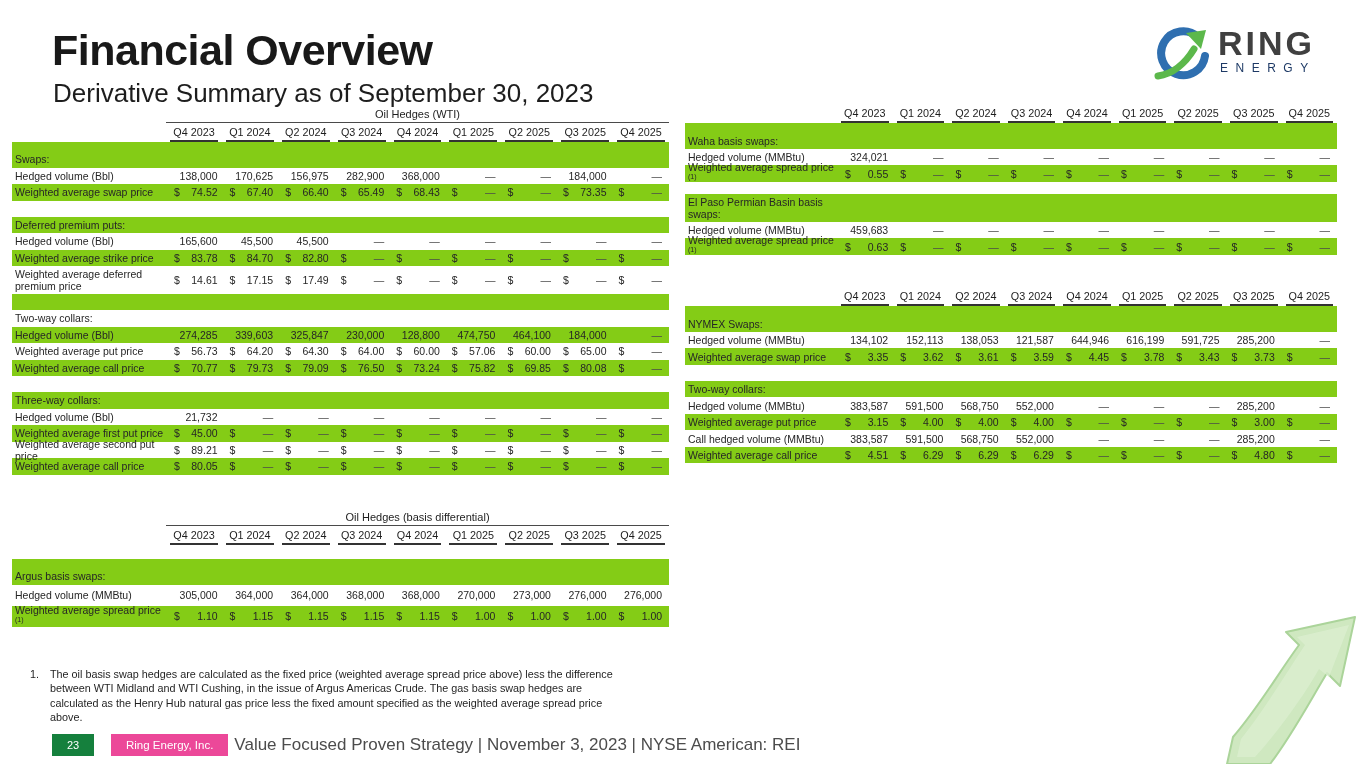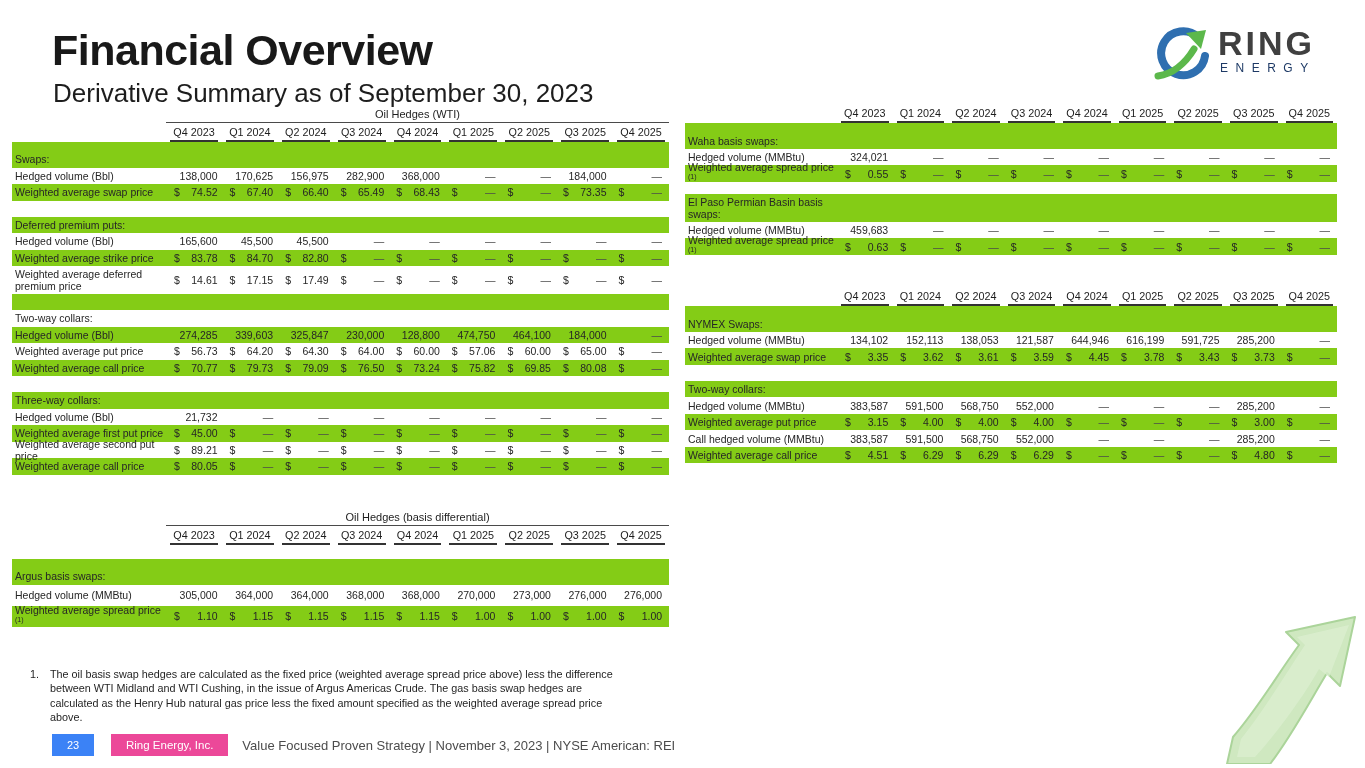--- a/index.html
+++ b/index.html
@@ -34,23 +34,23 @@
   .tlabel{flex:none;padding-left:3px;white-space:normal;}
   .tcell{flex:1;display:flex;justify-content:flex-end;align-items:center;padding:0 7px 0 5px;}
   .tcell.money{justify-content:space-between;}
   .dash{color:#4a4a4a;}
   sup.fref{font-size:7px;}
   
   .footnote{position:absolute;left:30px;top:667px;width:600px;display:flex;font-size:10.8px;line-height:1.33;color:#1f1f1f;}
   .footnote-num{flex:none;width:20px;}
   
   .footer{position:absolute;left:52px;top:734px;display:flex;align-items:center;height:22px;}
-  .footer-page{background:#3b82f6;color:#fff;width:42px;height:22px;display:flex;align-items:center;justify-content:center;font-size:11px;}
+  .footer-page{background:#15803d;color:#fff;width:42px;height:22px;display:flex;align-items:center;justify-content:center;font-size:11px;}
   .footer-company{background:#ec4899;color:#fff;height:22px;display:flex;align-items:center;justify-content:center;font-size:11.5px;padding:0 15px;margin-left:17px;}
-  .footer-tagline{margin-left:14px;font-size:13px;color:#4c4c4c;}
+  .footer-tagline{margin-left:6px;font-size:17px;color:#4c4c4c;}
   
   .corner-arrow{position:absolute;right:0;bottom:0;}
 </style>
 </head>
 <body>
 
 <div class="page-title">Financial Overview</div>
 <div class="page-subtitle">Derivative Summary as of September 30, 2023</div>
 
 <div class="logo">

